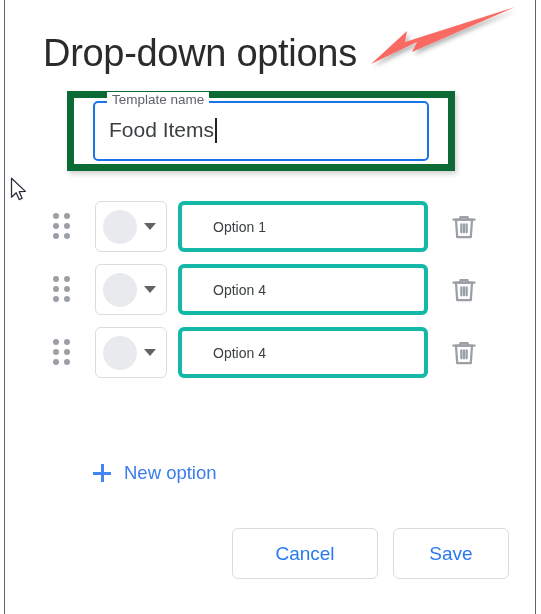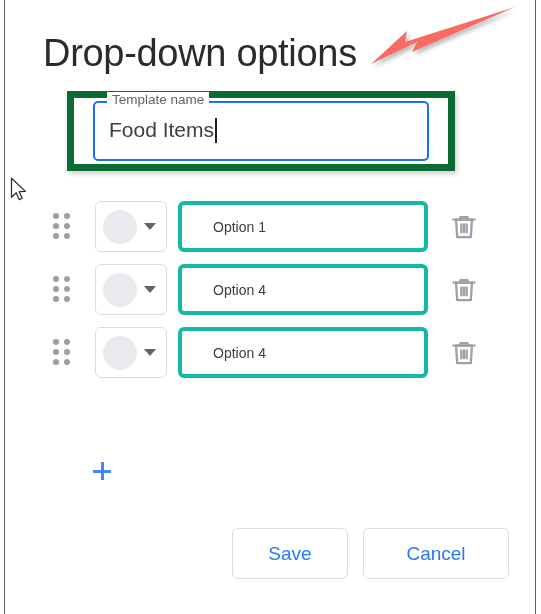--- a/index.html
+++ b/index.html
@@ -358,25 +358,26 @@
           <path d="M6 6.4h12l-0.9 13.2H6.9L6 6.4z"></path>
           <path d="M10 10v6M12 10v6M14 10v6"></path>
         </svg>
       </div>
     </div>
 
   </div>
 
   <div id="new-option-btn">
     <span id="new-option-plus"></span>
+    <span>New option</span>
   </div>
 
   <div id="footer-actions">
+    <div class="action-btn" id="cancel-button">Cancel</div>
     <div class="action-btn" id="save-button">Save</div>
-    <div class="action-btn" id="cancel-button">Cancel</div>
   </div>
 
 </div>
 
 <svg id="annotation-arrow" viewBox="0 0 165 80">
   <defs>
     <filter id="arrowShadow" x="-30%" y="-30%" width="180%" height="180%">
       <feDropShadow dx="2.5" dy="3" stdDeviation="2.2" flood-color="#000000" flood-opacity="0.28"></feDropShadow>
     </filter>
   </defs>

